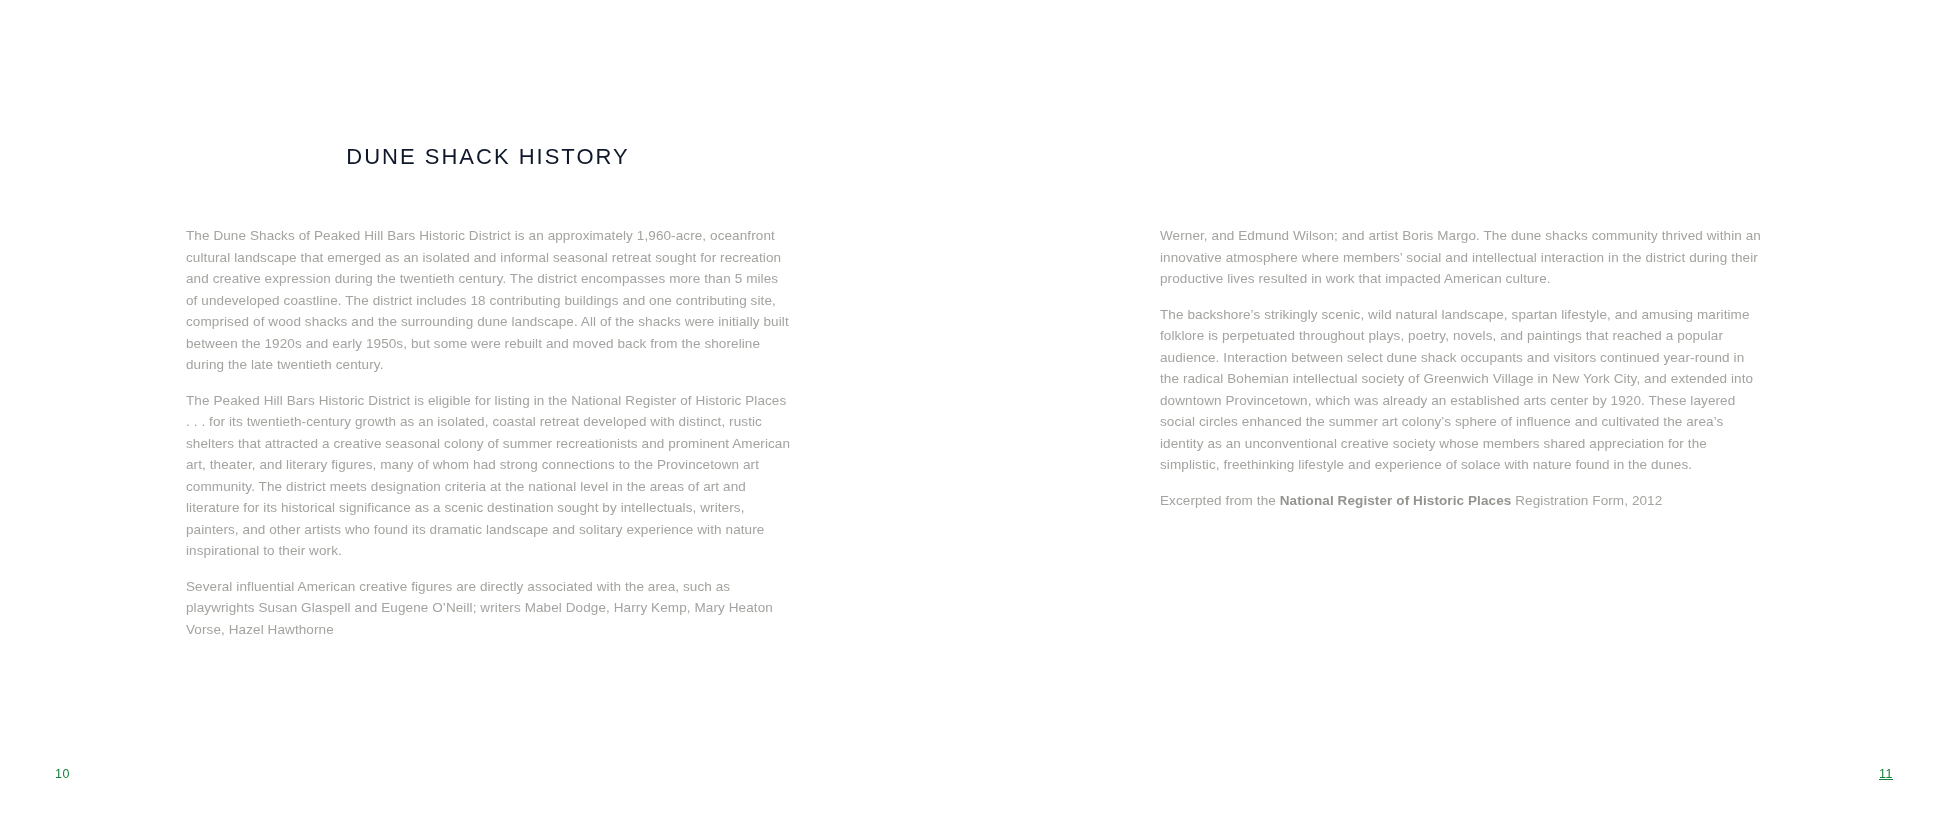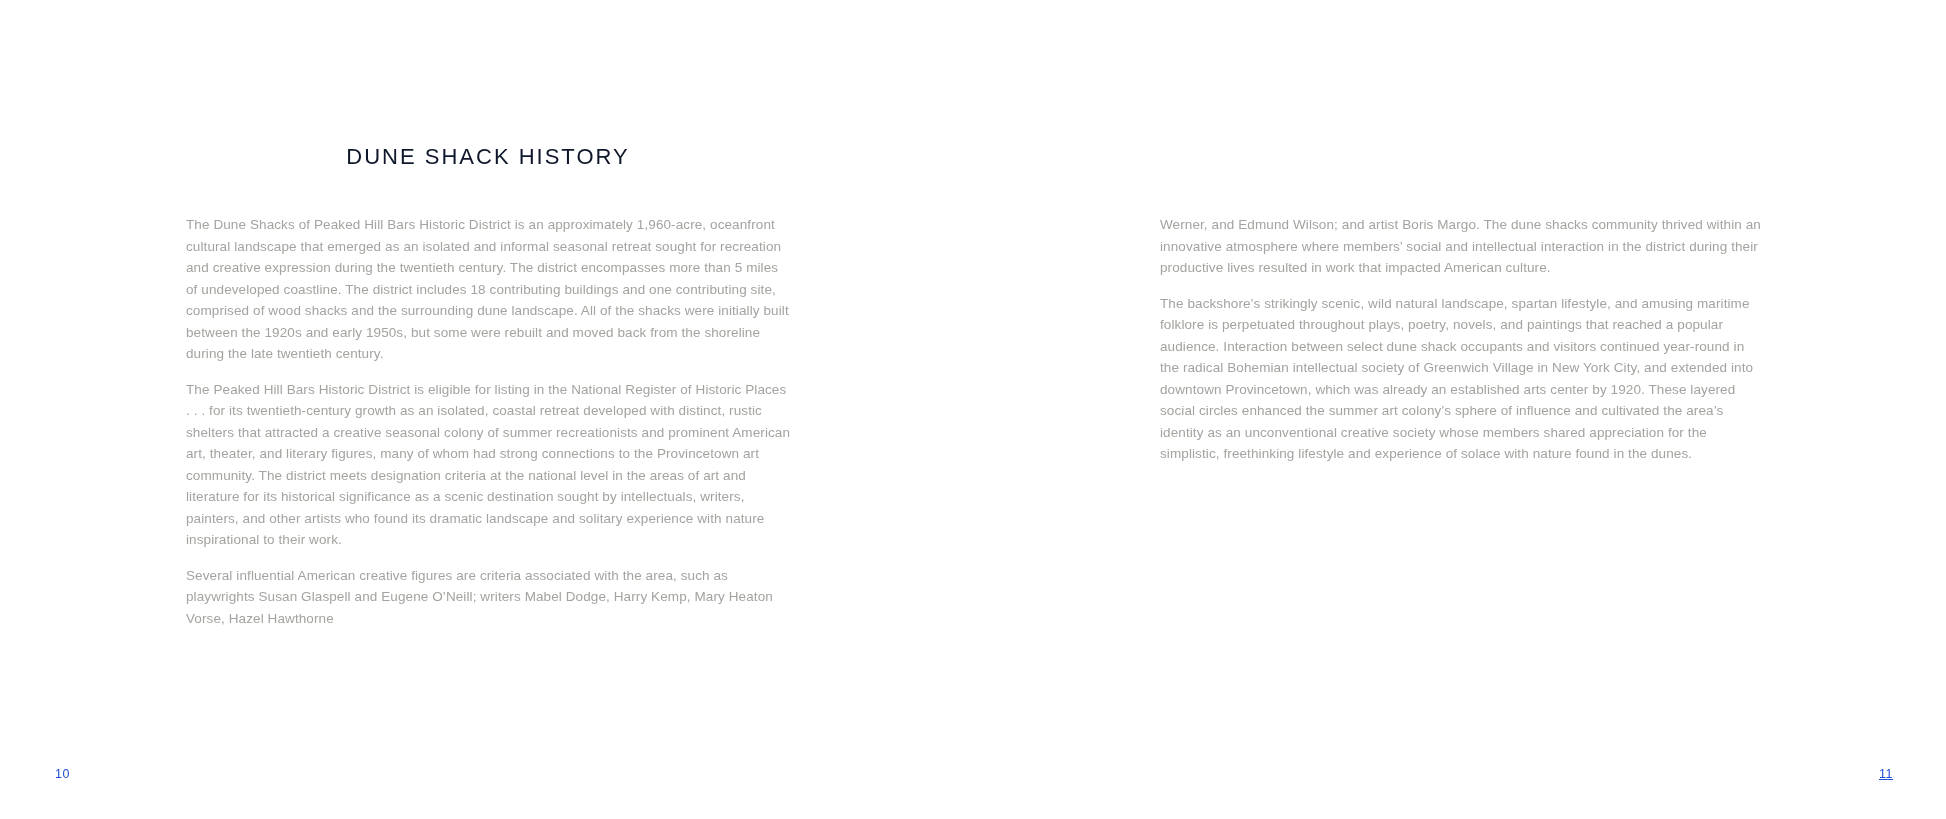--- a/index.html
+++ b/index.html
@@ -22,21 +22,21 @@
     width: 604px;
     margin: 0;
     text-align: center;
     font-size: 22px;
     font-weight: 400;
     letter-spacing: 2px;
     color: #0f172a;
   }
   .text-column {
     position: absolute;
-    top: 214px;
+    top: 225px;
     width: 606px;
     font-size: 13.5px;
     font-weight: 300;
     line-height: 21.5px;
     letter-spacing: 0.1px;
     color: #a3a39f;
   }
   .col-left  { left: 186px; }
   .col-right { left: 1160px; }
   .text-column p {
@@ -46,45 +46,46 @@
     font-weight: bold;
     color: #94948f;
   }
   .citation {
     margin-top: 9px;
   }
   .page-number {
     position: absolute;
     top: 767px;
     font-size: 12.5px;
-    color: #1d4ed8;
+    color: #15803d;
     letter-spacing: 0.5px;
   }
   .pn-left  { left: 55px; }
   .pn-right { left: 1879px; text-decoration: underline; }
 </style>
 </head>
 <body>
 
 <div class="spread">
 
   <section>
     <h1 class="chapter-title">DUNE SHACK HISTORY</h1>
 
     <div class="text-column col-left">
       <p>The Dune Shacks of Peaked Hill Bars Historic District is an approximately 1,960-acre, oceanfront cultural landscape that emerged as an isolated and informal seasonal retreat sought for recreation and creative expression during the twentieth century. The district encompasses more than 5 miles of undeveloped coastline. The district includes 18 contributing buildings and one contributing site, comprised of wood shacks and the surrounding dune landscape. All of the shacks were initially built between the 1920s and early 1950s, but some were rebuilt and moved back from the shoreline during the late twentieth century.</p>
       <p>The Peaked Hill Bars Historic District is eligible for listing in the National Register of Historic Places . . . for its twentieth-century growth as an isolated, coastal retreat developed with distinct, rustic shelters that attracted a creative seasonal colony of summer recreationists and prominent American art, theater, and literary figures, many of whom had strong connections to the Provincetown art community. The district meets designation criteria at the national level in the areas of art and literature for its historical significance as a scenic destination sought by intellectuals, writers, painters, and other artists who found its dramatic landscape and solitary experience with nature inspirational to their work.</p>
-      <p>Several influential American creative figures are criteria associated with the area, such as playwrights Susan Glaspell and Eugene O’Neill; writers Mabel Dodge, Harry Kemp, Mary Heaton Vorse, Hazel Hawthorne</p>
+      <p>Several influential American creative figures are directly associated with the area, such as playwrights Susan Glaspell and Eugene O’Neill; writers Mabel Dodge, Harry Kemp, Mary Heaton Vorse, Hazel Hawthorne</p>
     </div>
 
     <div class="page-number pn-left">10</div>
   </section>
 
   <section>
     <div class="text-column col-right">
       <p>Werner, and Edmund Wilson; and artist Boris Margo. The dune shacks community thrived within an innovative atmosphere where members’ social and intellectual interaction in the district during their productive lives resulted in work that impacted American culture.</p>
       <p>The backshore’s strikingly scenic, wild natural landscape, spartan lifestyle, and amusing maritime folklore is perpetuated throughout plays, poetry, novels, and paintings that reached a popular audience. Interaction between select dune shack occupants and visitors continued year-round in the radical Bohemian intellectual society of Greenwich Village in New York City, and extended into downtown Provincetown, which was already an established arts center by 1920. These layered social circles enhanced the summer art colony’s sphere of influence and cultivated the area’s identity as an unconventional creative society whose members shared appreciation for the simplistic, freethinking lifestyle and experience of solace with nature found in the dunes.</p>
+      <p class="citation"><span>Excerpted from the </span><strong>National Register of Historic Places</strong><span> Registration Form, 2012</span></p>
     </div>
 
     <div class="page-number pn-right">11</div>
   </section>
 
 </div>
 
 </body></html>

